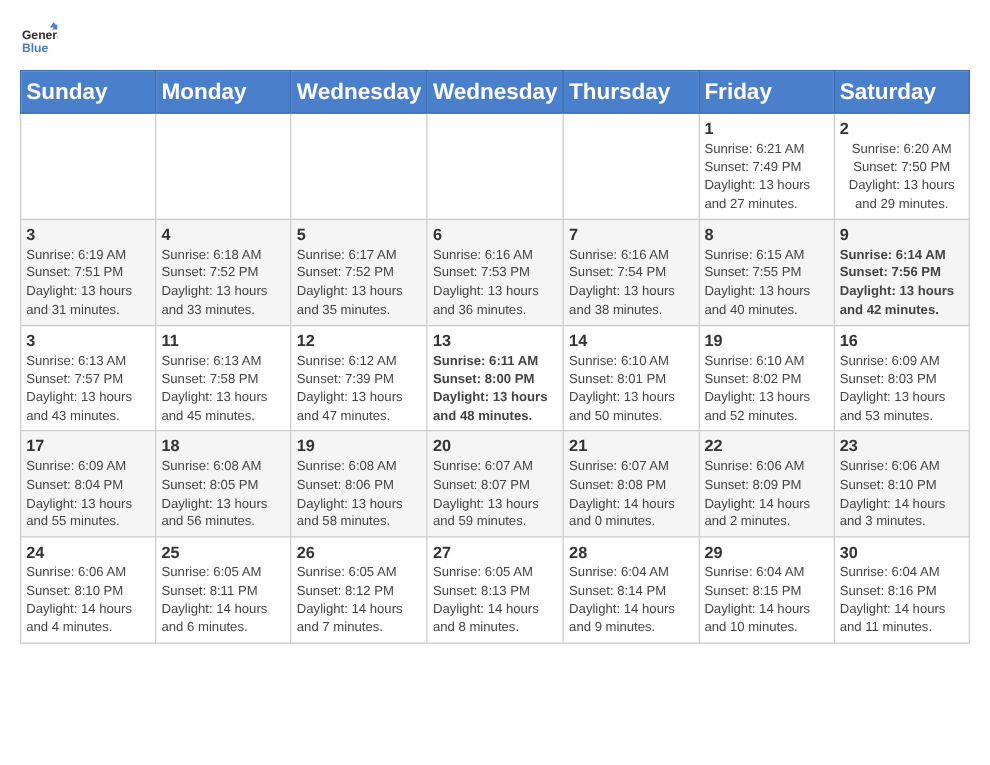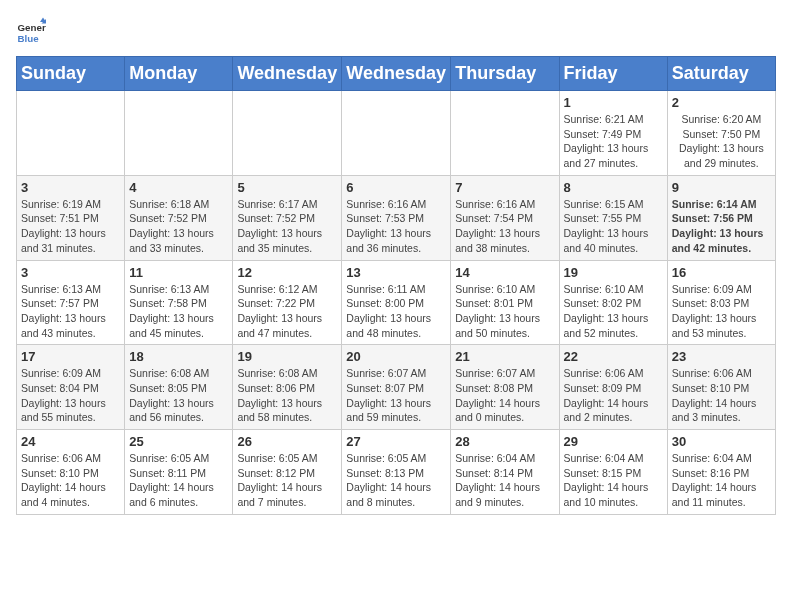--- a/index.html
+++ b/index.html
@@ -197,27 +197,27 @@
         <td>
           <span class="day-num">11</span>
           <div class="day-info" style="white-space: pre-line;">Sunrise: 6:13 AM
 Sunset: 7:58 PM
 Daylight: 13 hours
 and 45 minutes.</div>
         </td>
         <td>
           <span class="day-num">12</span>
           <div class="day-info" style="white-space: pre-line;">Sunrise: 6:12 AM
-Sunset: 7:22 PM
+Sunset: 7:39 PM
 Daylight: 13 hours
 and 47 minutes.</div>
         </td>
         <td>
           <span class="day-num">13</span>
-          <div class="day-info" style="white-space: pre-line;">Sunrise: 6:11 AM
+          <div class="day-info" style="white-space: pre-line; font-weight: bold;">Sunrise: 6:11 AM
 Sunset: 8:00 PM
 Daylight: 13 hours
 and 48 minutes.</div>
         </td>
         <td>
           <span class="day-num">14</span>
           <div class="day-info" style="white-space: pre-line;">Sunrise: 6:10 AM
 Sunset: 8:01 PM
 Daylight: 13 hours
 and 50 minutes.</div>

